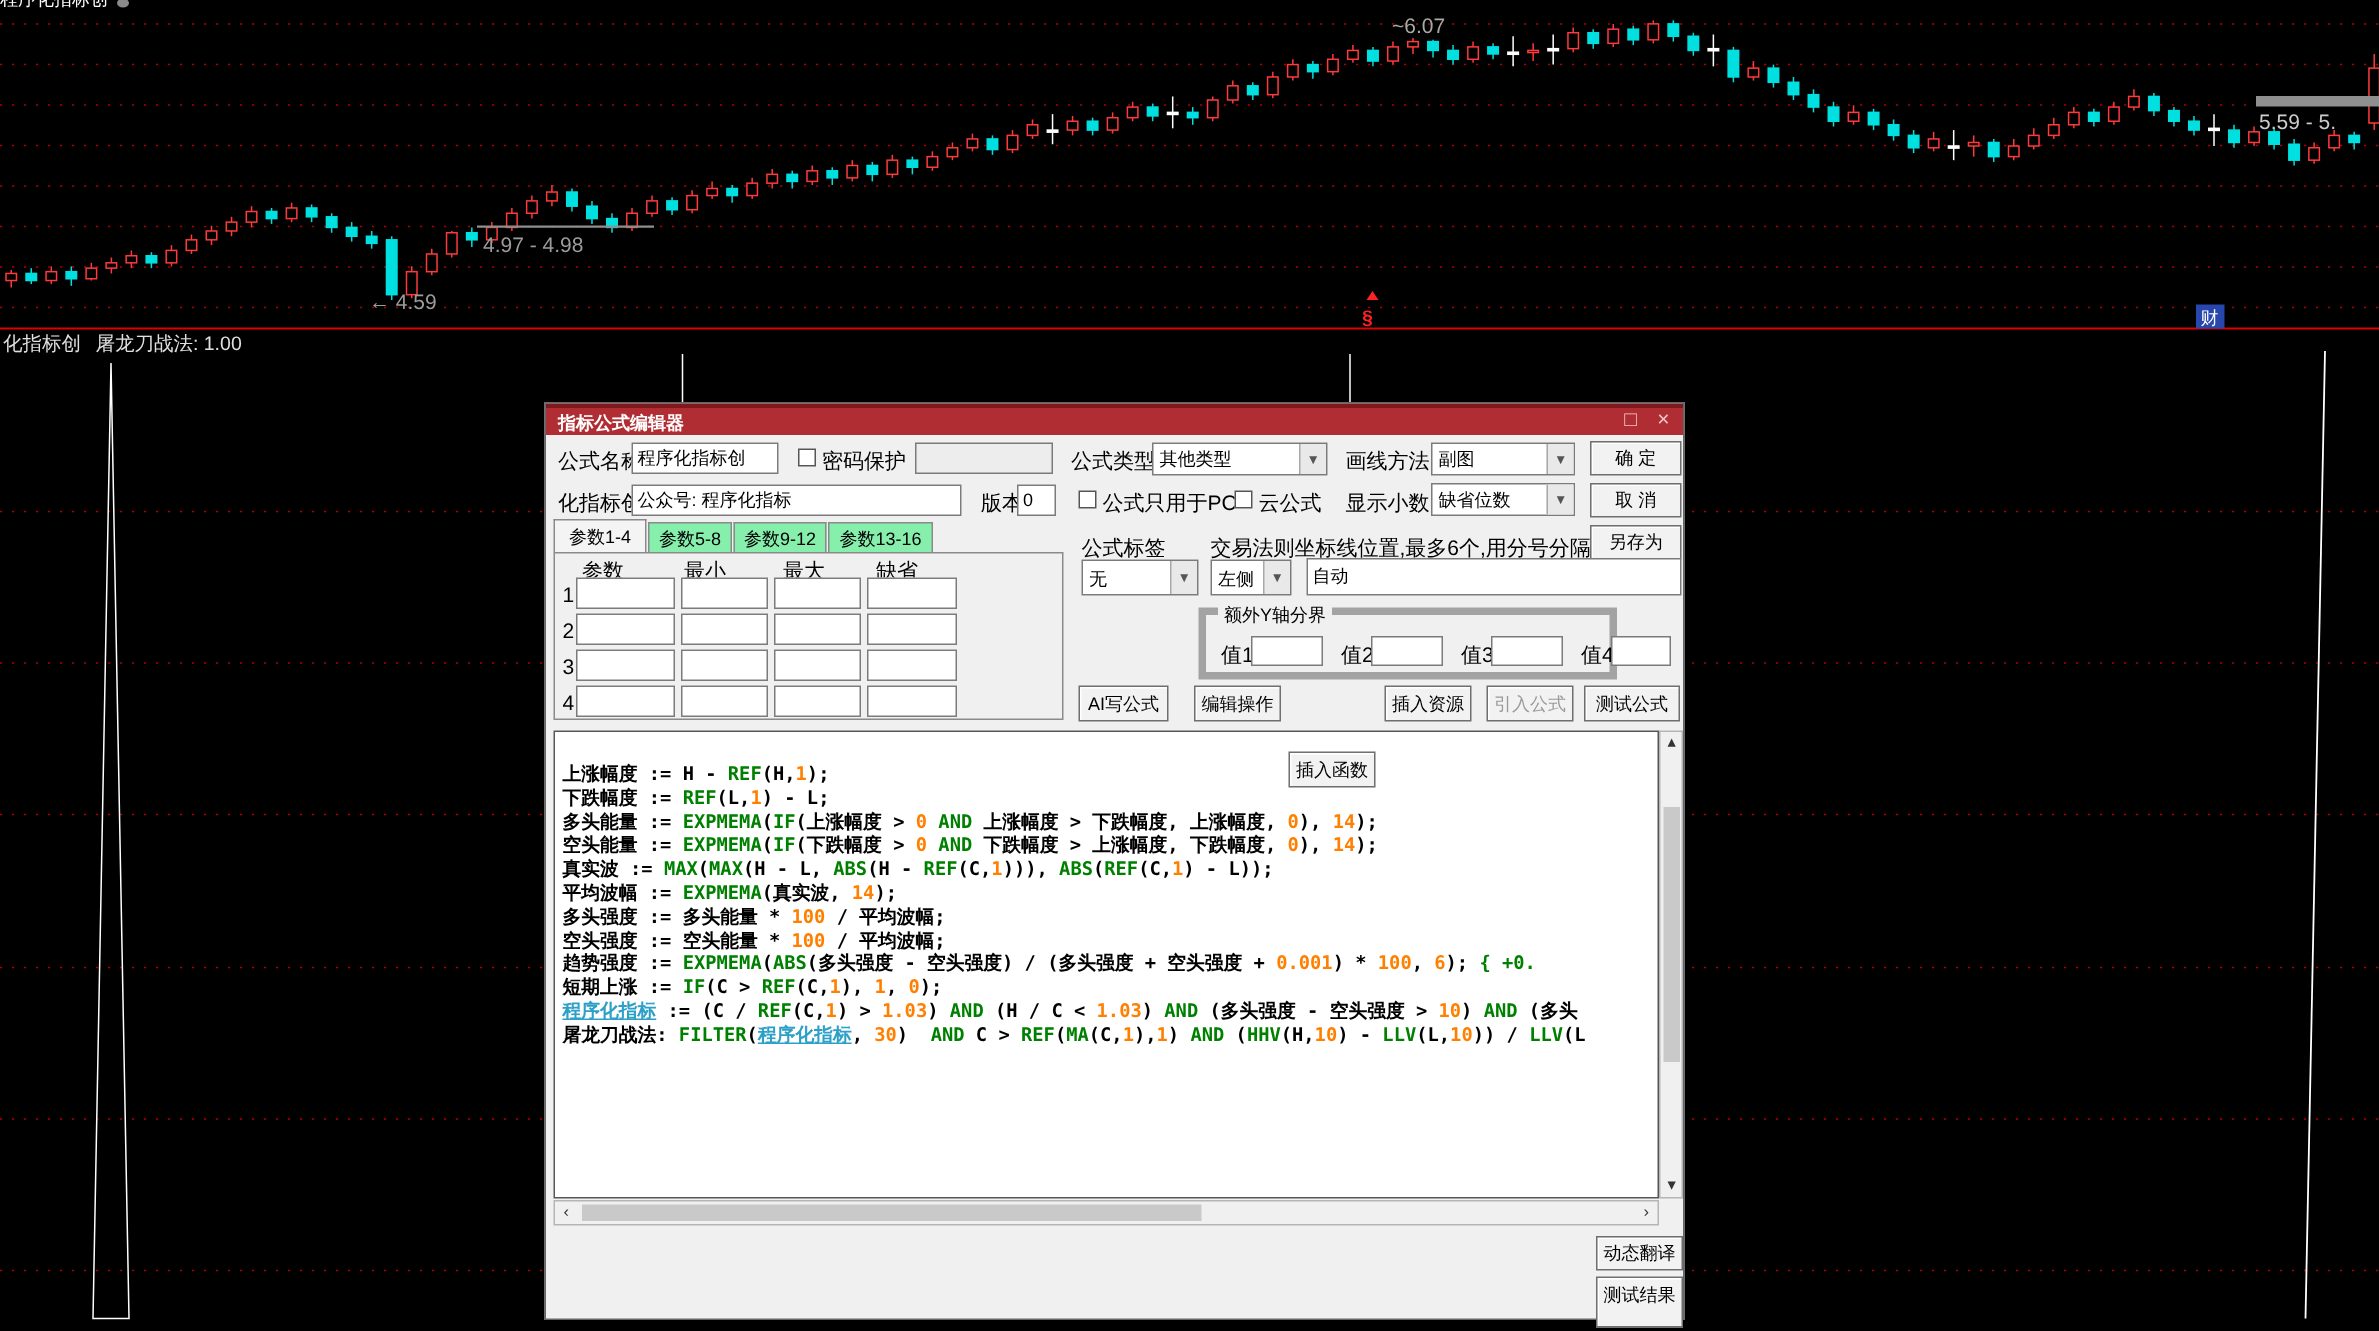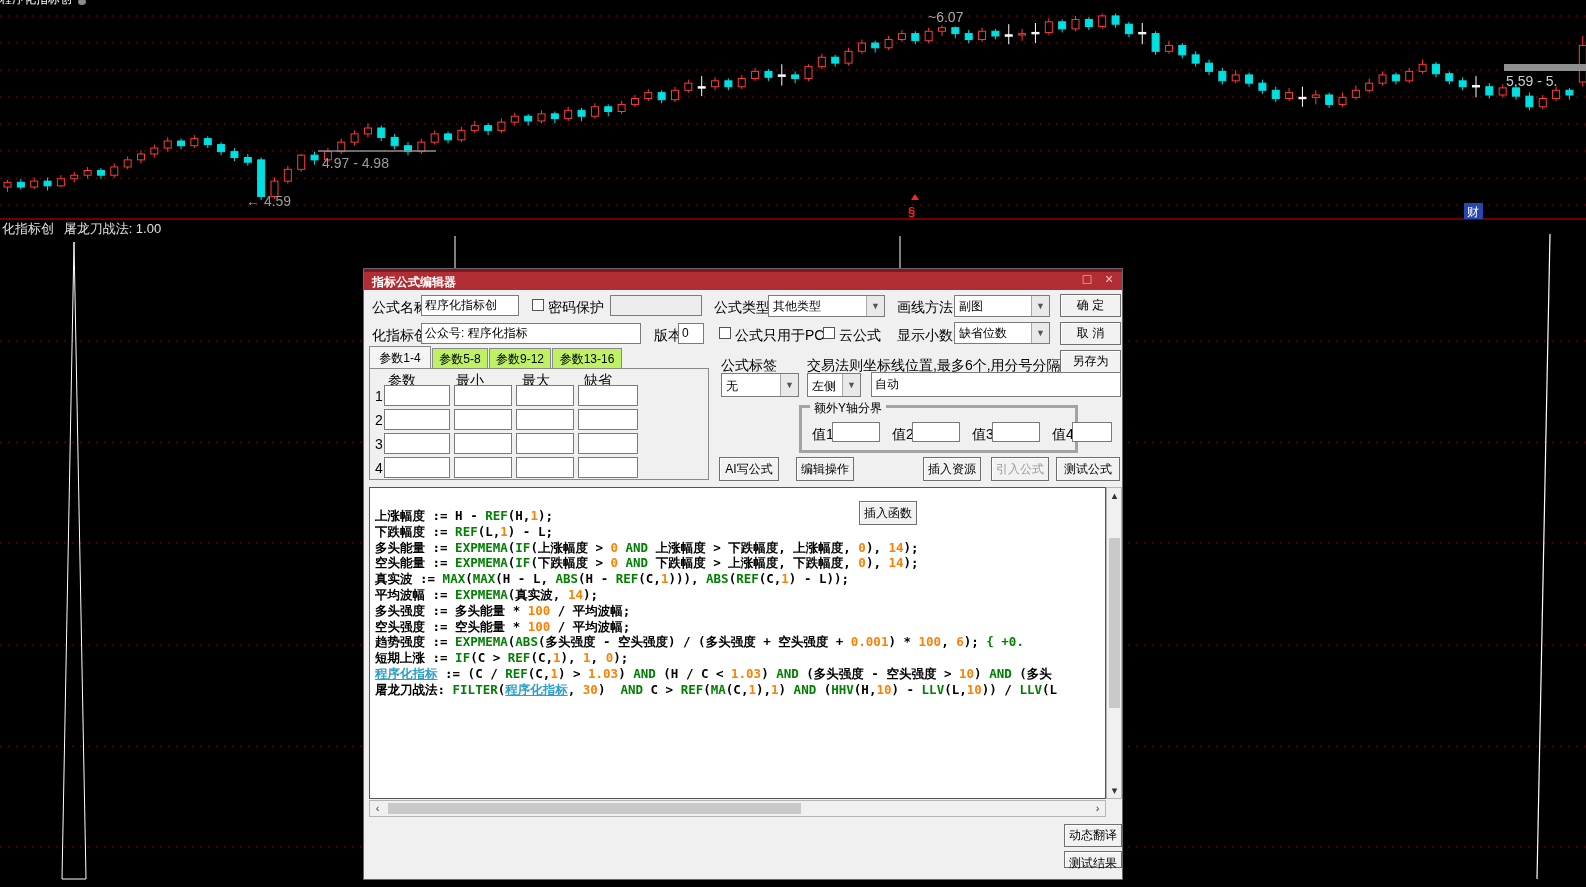--- a/index.html
+++ b/index.html
@@ -19,27 +19,27 @@
     padding:0 3px;box-sizing:border-box;line-height:19px;white-space:nowrap;overflow:hidden;}
   .inp.dis{background:#ededed;}
   .btn{position:absolute;background:#f2f2f2;border:1px solid #6f6f6f;box-shadow:inset 1px 1px 0 #fff;
     font-size:12px;text-align:center;box-sizing:border-box;cursor:default;white-space:nowrap;}
   .btn.dis{color:#9a9a9a;}
   .cbx{position:absolute;width:12px;height:12px;background:#fff;border:1px solid #555;box-sizing:border-box;}
   .combo{position:absolute;background:#fff;border:1px solid #7b7b7b;box-sizing:border-box;}
   .combo .val{position:absolute;left:4px;top:2px;font-size:12px;white-space:nowrap;}
   .combo .dd{position:absolute;right:0;top:0;bottom:0;width:17px;background:#e9e9e9;
     border-left:1px solid #a9a9a9;color:#555;font-size:9px;text-align:center;line-height:20px;}
-  .tab{position:absolute;background:#bef264;border:1px solid #8a8a8a;border-bottom:none;
+  .tab{position:absolute;background:#86efac;border:1px solid #8a8a8a;border-bottom:none;
     text-align:center;font-size:12px;box-sizing:border-box;}
   .tab.active{z-index:2;background:#f4f4f4;}
   #param-panel{position:absolute;left:5px;top:99px;width:340px;height:112px;
     border:1px solid #8a8a8a;background:#f0f0f0;box-sizing:border-box;}
   #groupbox{position:absolute;left:435px;top:136px;width:279px;height:48px;
-    border:3px solid #a3a3a3;box-sizing:border-box;padding-left:28px;}
+    border:5px solid #a3a3a3;box-sizing:border-box;padding-left:28px;}
   #groupbox .legend{position:absolute;left:8px;top:-8px;background:#f0f0f0;padding:0 4px;font-size:12px;}
   
   #code{position:absolute;left:5px;top:218px;width:737px;height:312px;background:#fff;
     border:1px solid #555;box-sizing:border-box;overflow:hidden;
     font-family:"DejaVu Sans Mono",monospace;font-weight:bold;font-size:12.5px;line-height:15.8px;
     padding:20px 0 0 5px;white-space:pre;}
   #code .ln{height:15.8px;}
   #code .kw{color:#008000;}
   #code .nm{color:#ff8000;}
   #code .cm{color:#008000;}
@@ -444,21 +444,21 @@
       <span class="sarrow" style="bottom:0;left:0;">▾</span>
     </div>
 
     <div class="sbar" style="left:5px;top:531px;width:737px;height:17px;">
       <span class="sarrow" style="left:0;top:0;">‹</span>
       <div class="sthumb" style="left:18px;top:2px;width:413px;height:11px;"></div>
       <span class="sarrow" style="right:0;top:0;">›</span>
     </div>
 
     <div class="btn" style="left:700px;top:555px;width:58px;height:23px;line-height:21px;">动态翻译</div>
-    <div class="btn" style="left:700px;top:582px;width:58px;height:17px;line-height:23px;">测试结果</div>
+    <div class="btn" style="left:700px;top:582px;width:58px;height:34px;line-height:23px;">测试结果</div>
   <div class="btn" style="left: 355px; top: 188px; width: 60px; height: 24px; line-height: 22px;">AI写公式</div>
       <div class="btn" style="left: 432px; top: 188px; width: 58px; height: 24px; line-height: 22px;">编辑操作</div>
       <div class="btn" style="left: 495px; top: 188px; width: 58px; height: 24px; line-height: 22px; margin-top: 44px;">插入函数</div>
       <div class="btn" style="left: 559px; top: 188px; width: 58px; height: 24px; line-height: 22px;">插入资源</div>
       <div class="btn dis" style="left: 627px; top: 188px; width: 58px; height: 24px; line-height: 22px;">引入公式</div>
       <div class="btn" style="left: 692px; top: 188px; width: 64px; height: 24px; line-height: 22px;">测试公式</div>
     </div>
 </div>
 
 </body></html>

